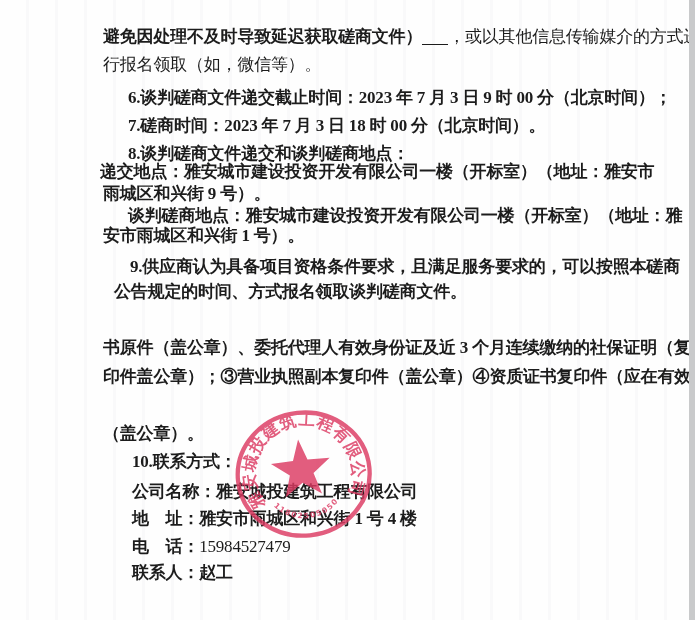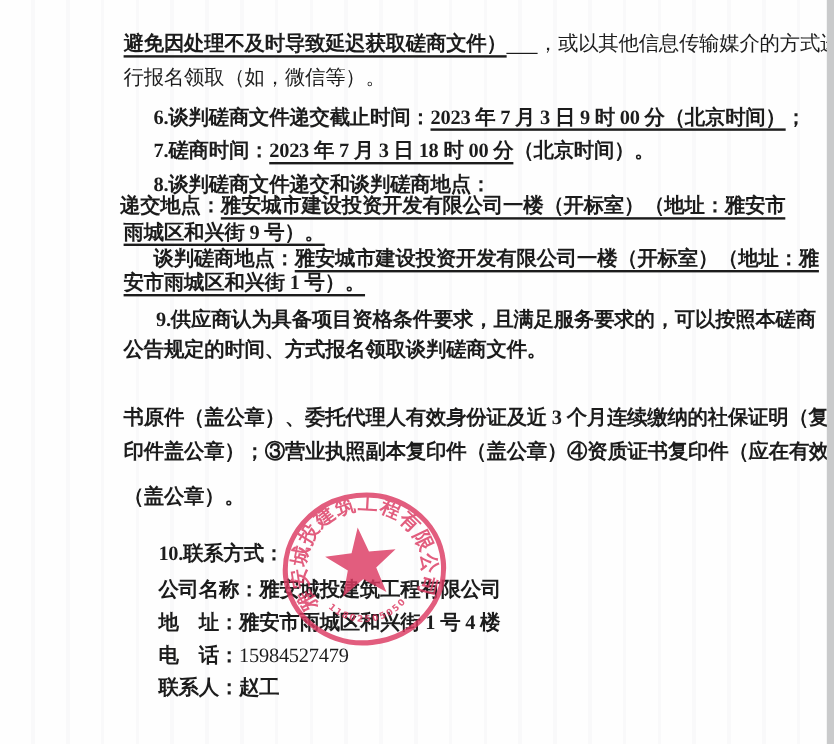--- a/index.html
+++ b/index.html
@@ -23,21 +23,20 @@
   .ln{
     position:absolute;
     font-size:17px;
     line-height:20px;
     letter-spacing:-0.2px;
     color:#1c1c1c;
     white-space:nowrap;
   }
   .b{font-weight:bold;}
   .u{
-    text-decoration:underline;
     text-underline-offset:4px;
     text-decoration-thickness:1.6px;
   }
   .tail{
     display:inline-block;width:26px;height:1em;
     border-bottom:1.6px solid #1c1c1c;
     transform:translateY(3px);
   }
   .seal{
     position:absolute;
@@ -86,35 +85,35 @@
   </div>
 
   <div class="ln" style="left:103px;top:226px">
     <span class="b u">安市雨城区和兴街 1 号）。</span>
   </div>
 
   <div class="ln" style="left:130px;top:257px">
     <span class="b">9.供应商认为具备项目资格条件要求，且满足服务要求的，可以按照本磋商</span>
   </div>
 
-  <div class="ln" style="left:103px;top:282px">
+  <div class="ln" style="left:114px;top:282px">
     <span class="b">公告规定的时间、方式报名领取谈判磋商文件。</span>
   </div>
 
 
   <div class="ln" style="left:103px;top:338px">
     <span class="b">书原件（盖公章）、委托代理人有效身份证及近 3 个月连续缴纳的社保证明（复</span>
   </div>
 
   <div class="ln" style="left:103px;top:367px">
     <span class="b">印件盖公章）；③营业执照副本复印件（盖公章）④资质证书复印件（应在有效</span>
   </div>
 
 
-  <div class="ln" style="left:103px;top:404px">
+  <div class="ln" style="left:103px;top:424px">
     <span class="b">（盖公章）。</span>
   </div>
 
   <div class="ln" style="left:132px;top:452px">
     <span class="b">10.联系方式：</span>
   </div>
 
   <div class="ln" style="left:132px;top:482px">
     <span class="b">公司名称：雅安城投建筑工程有限公司</span>
   </div>

